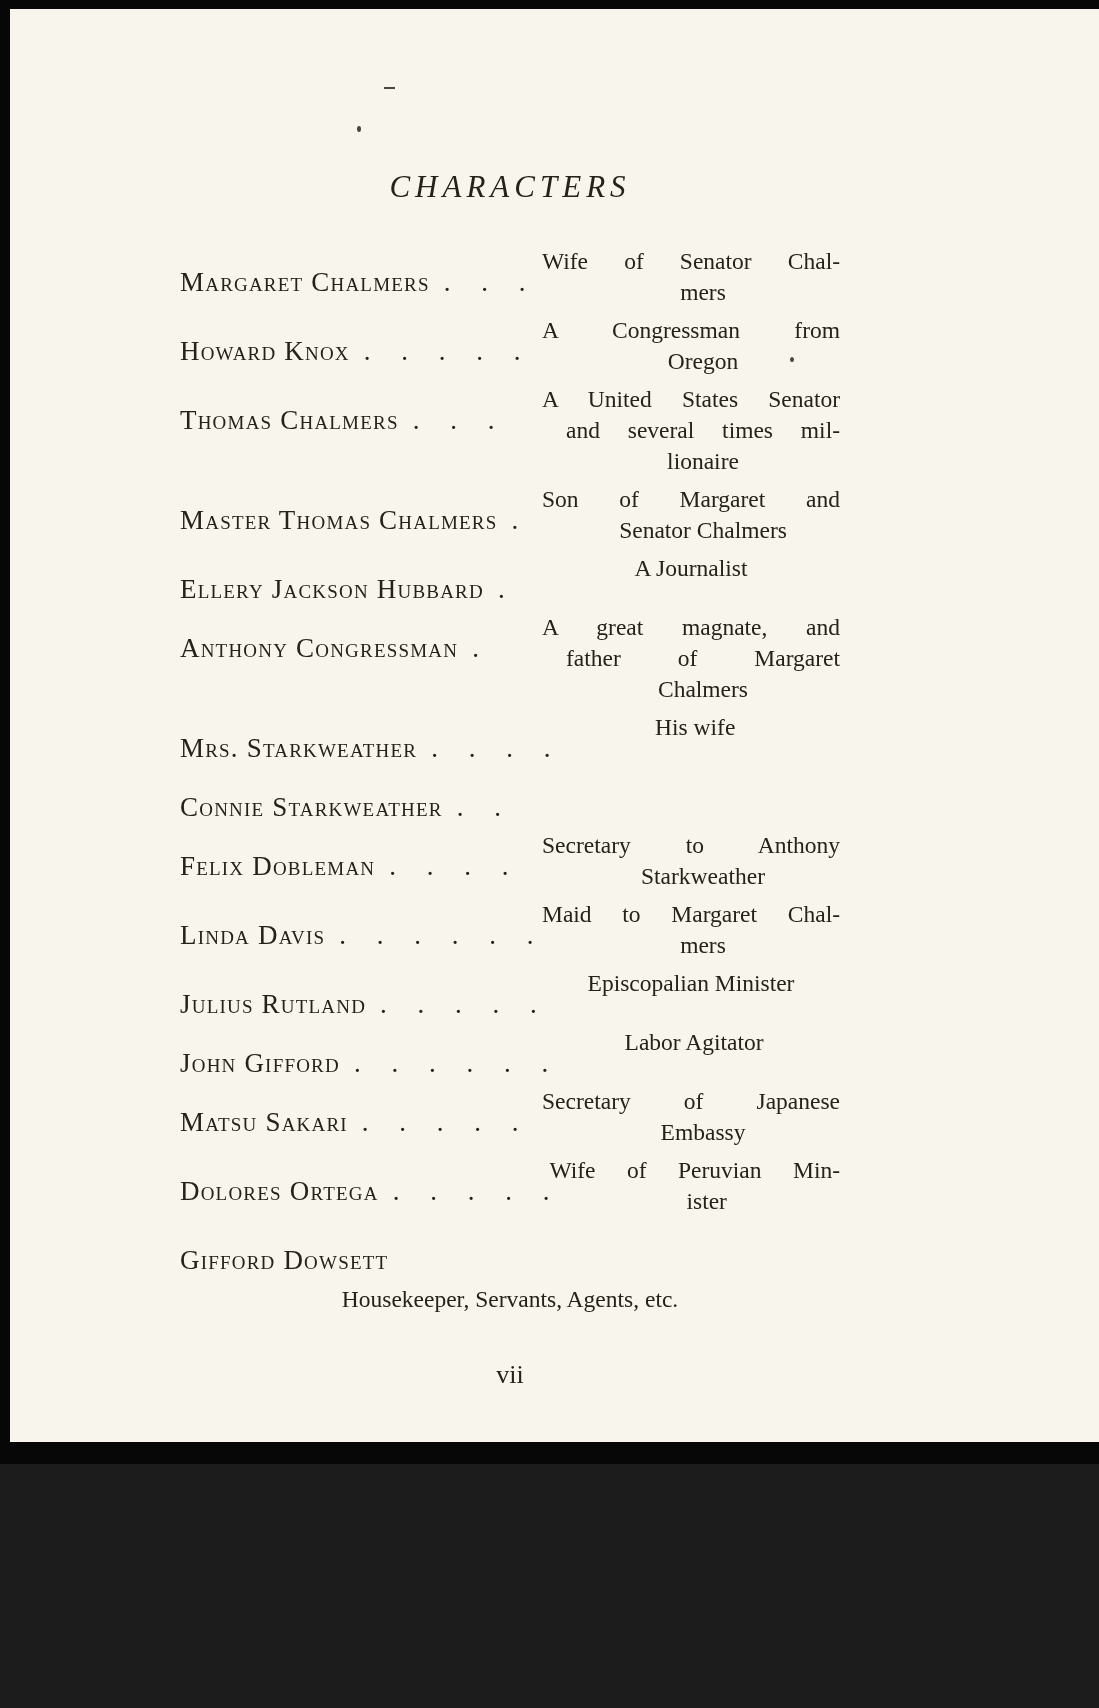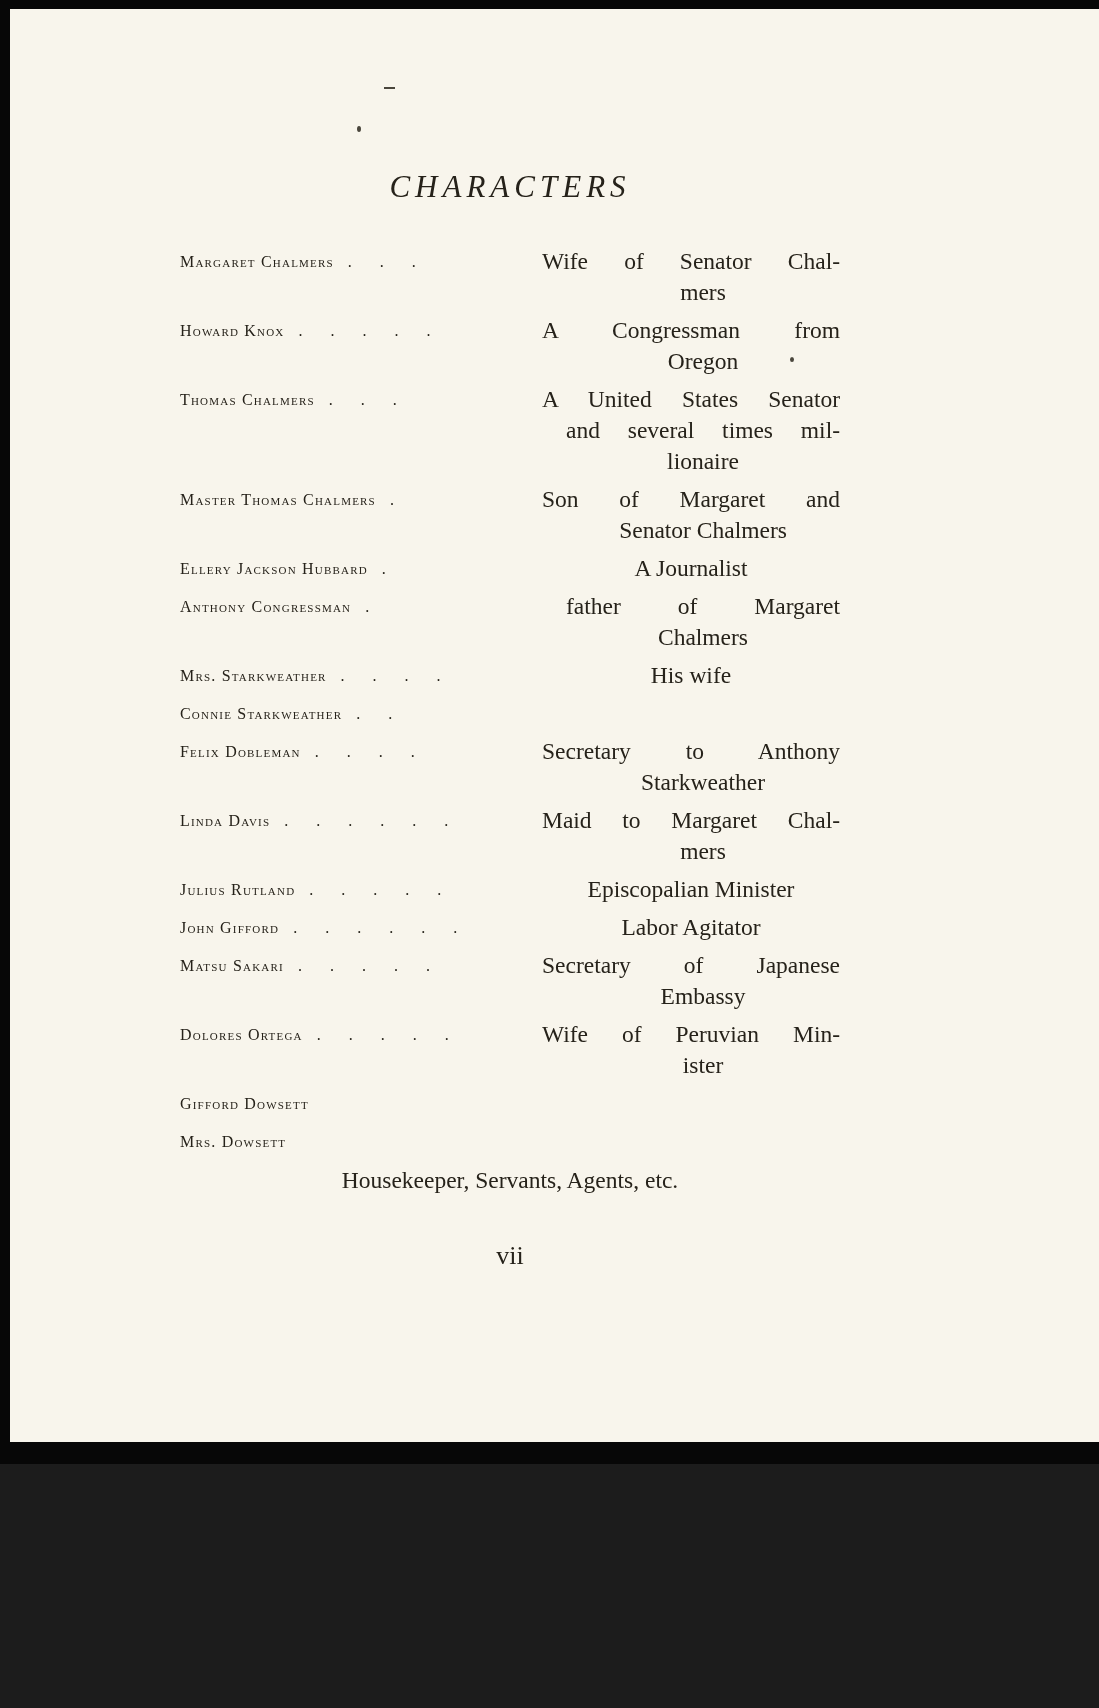--- a/index.html
+++ b/index.html
@@ -36,24 +36,25 @@
     font-weight: normal;
     font-size: 31px;
     letter-spacing: 5px;
     line-height: 38px;
     margin: 0 0 40px 0;
   }
   .row { display: flex; margin-bottom: 7px; }
   .name-cell {
     flex: 0 0 362px;
     font-variant: small-caps;
-    font-size: 16px;
+    font-size: 27px;
     line-height: 31px;
     letter-spacing: 1.2px;
     white-space: nowrap;
+    margin-top: 21px;
   }
   .dots {
     margin-left: 14px;
     word-spacing: 24px;
     letter-spacing: 0;
   }
   .desc-cell {
     flex: 1;
     font-size: 23.5px;
     line-height: 31px;
@@ -125,20 +126,21 @@
   <div class="row">
     <div class="name-cell"><span class="char-name">Ellery Jackson Hubbard</span><span class="dots">.</span></div>
     <div class="desc-cell">
             <div class="line">A Journalist</div>
           </div>
   </div>
 
   <div class="row">
     <div class="name-cell"><span class="char-name">Anthony Congressman</span><span class="dots">.</span></div>
     <div class="desc-cell">
+            <div class="line just">A great magnate, and</div>
             <div class="line cont just">father of Margaret</div>
             <div class="line cont">Chalmers</div>
           </div>
   </div>
 
   <div class="row">
     <div class="name-cell"><span class="char-name">Mrs. Starkweather</span><span class="dots">. . . .</span></div>
     <div class="desc-cell">
             <div class="line">His wife</div>
           </div>
@@ -192,21 +194,17 @@
             <div class="line just">Wife of Peruvian Min-</div>
             <div class="line cont">ister</div>
           </div>
   </div>
 
   <div class="row">
     <div class="name-cell"><span class="char-name">Gifford Dowsett</span><span class="dots"></span></div>
     <div class="desc-cell"></div>
   </div>
 
-  <div class="row">
-    <div class="name-cell"><span class="char-name">Mrs. Dowsett</span><span class="dots"></span></div>
-    <div class="desc-cell"></div>
-  </div>
 </div>
     <div class="footer-note">Housekeeper, Servants, Agents, etc.</div>
     <div class="page-number">vii</div>
   </div>
 </div>
 
 </body></html>

